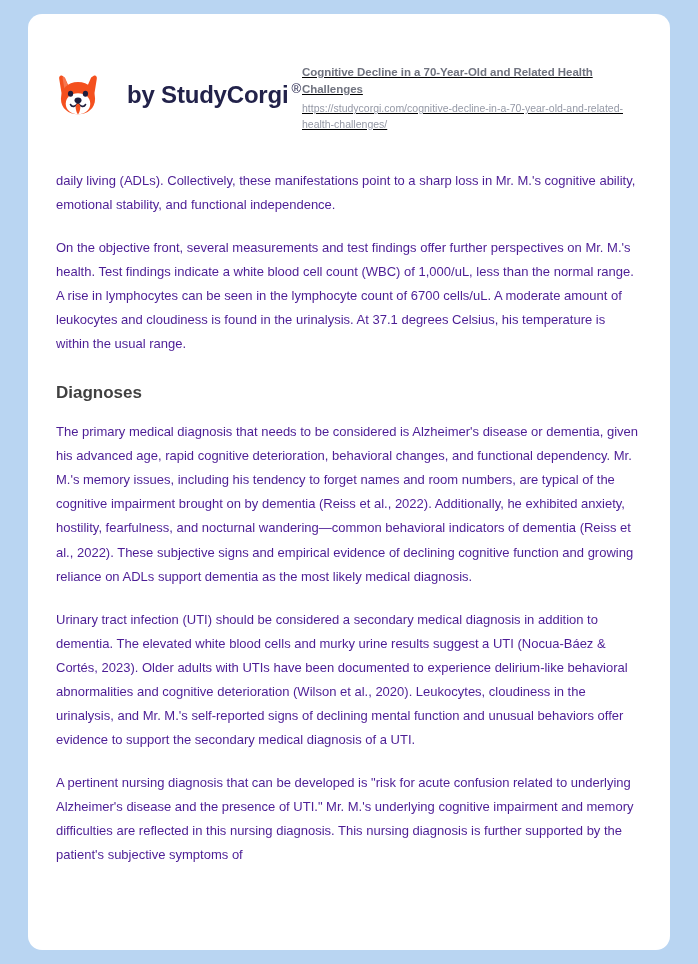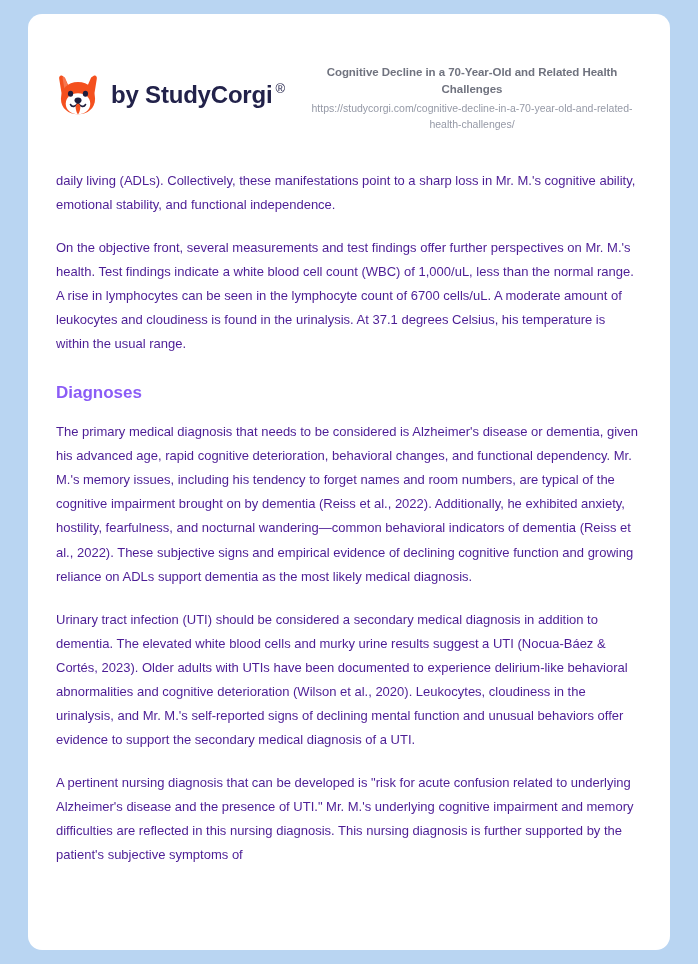--- a/index.html
+++ b/index.html
@@ -31,21 +31,21 @@
     display: flex;
     align-items: flex-start;
     justify-content: space-between;
     padding: 48px 28px 0 28px;
     box-sizing: border-box;
   }
 
   .brand {
     display: flex;
     align-items: center;
-    gap: 11px;
+    gap: 27px;
     flex: 0 0 auto;
     padding-top: 12px;
   }
 
   .brand-logo {
     width: 44px;
     height: 42px;
     flex: 0 0 auto;
     display: block;
   }
@@ -65,22 +65,23 @@
     line-height: 1;
     margin-left: 3px;
     margin-top: 1px;
     font-weight: normal;
     color: #22224a;
   }
 
   .header-meta {
     flex: 0 1 auto;
     max-width: 340px;
-    text-align: center;
+    text-align: left;
     padding-top: 2px;
+    text-decoration: underline;
   }
 
   .header-title {
     font-size: 11.5px;
     font-weight: bold;
     color: #70737f;
     line-height: 1.45;
     letter-spacing: -0.05px;
     margin: 0;
   }
@@ -107,21 +108,21 @@
     text-align: left;
   }
 
   .para:first-of-type {
     margin-top: 0;
   }
 
   .section-heading {
     font-size: 17px;
     font-weight: bold;
-    color: #8b5cf6;
+    color: #404040;
     margin: 26px 0 16px 0;
     line-height: 1.3;
   }
 
   .spacer-top {
     height: 36px;
   }
 </style>
 </head>
 <body>

